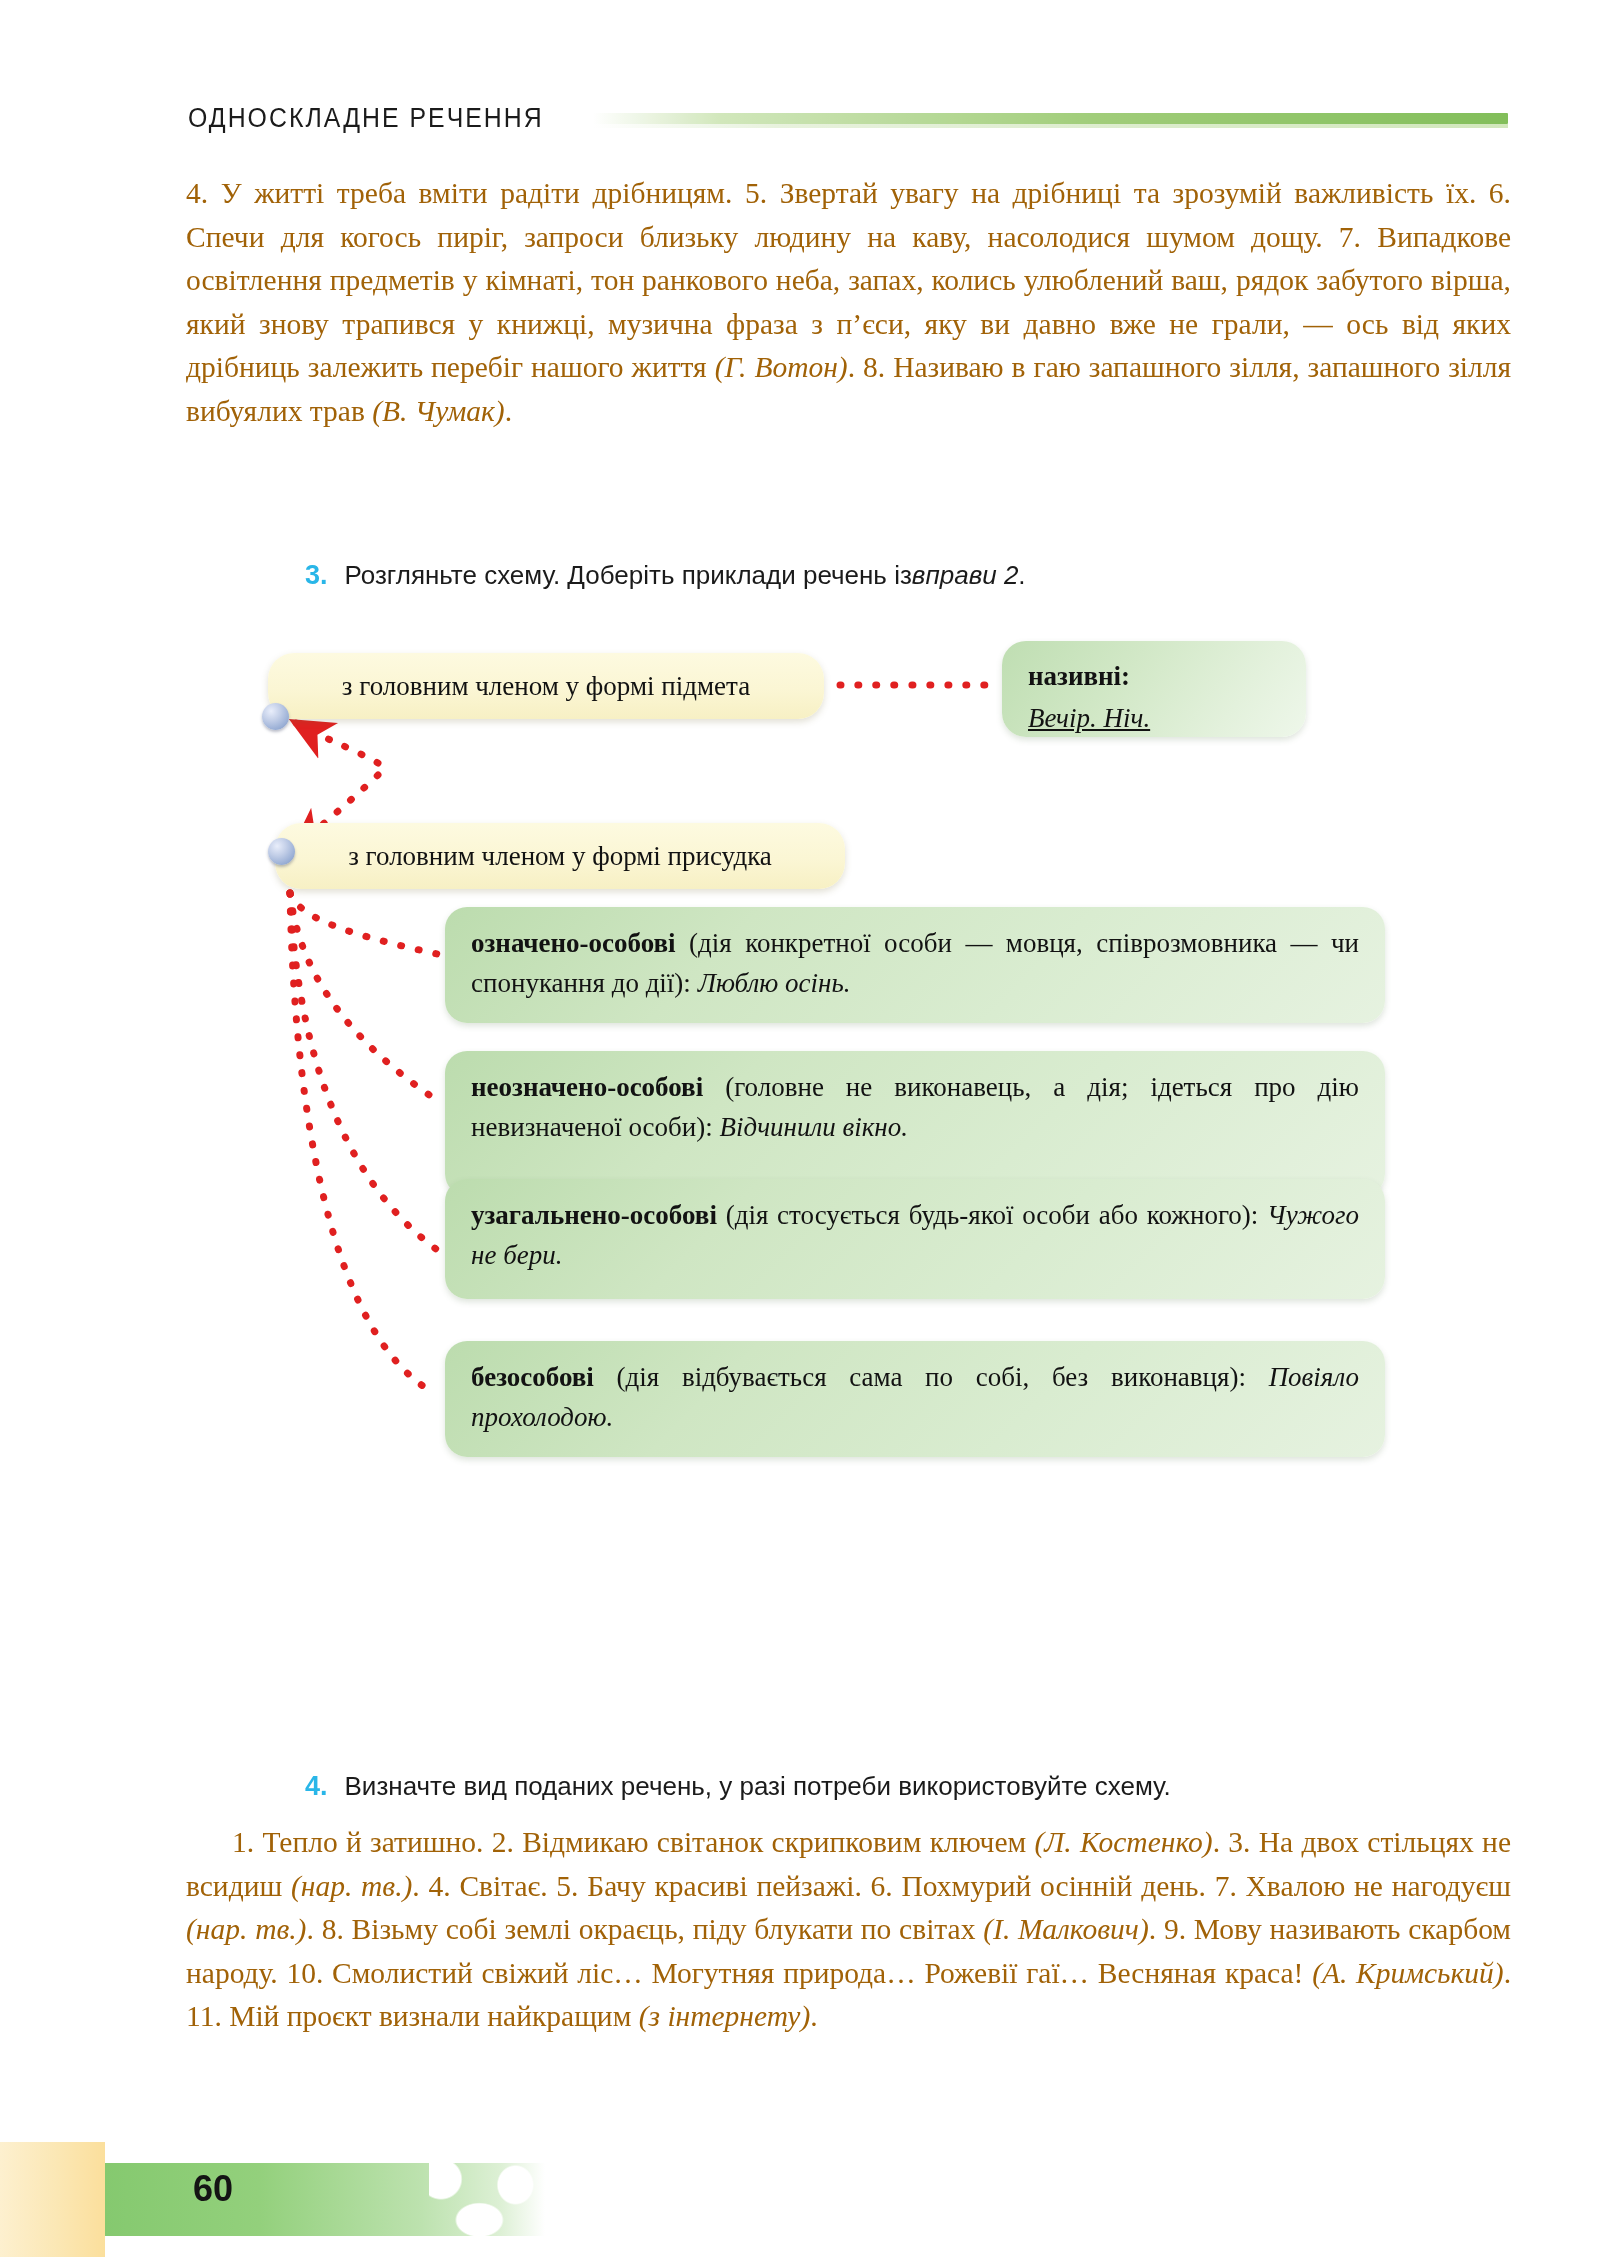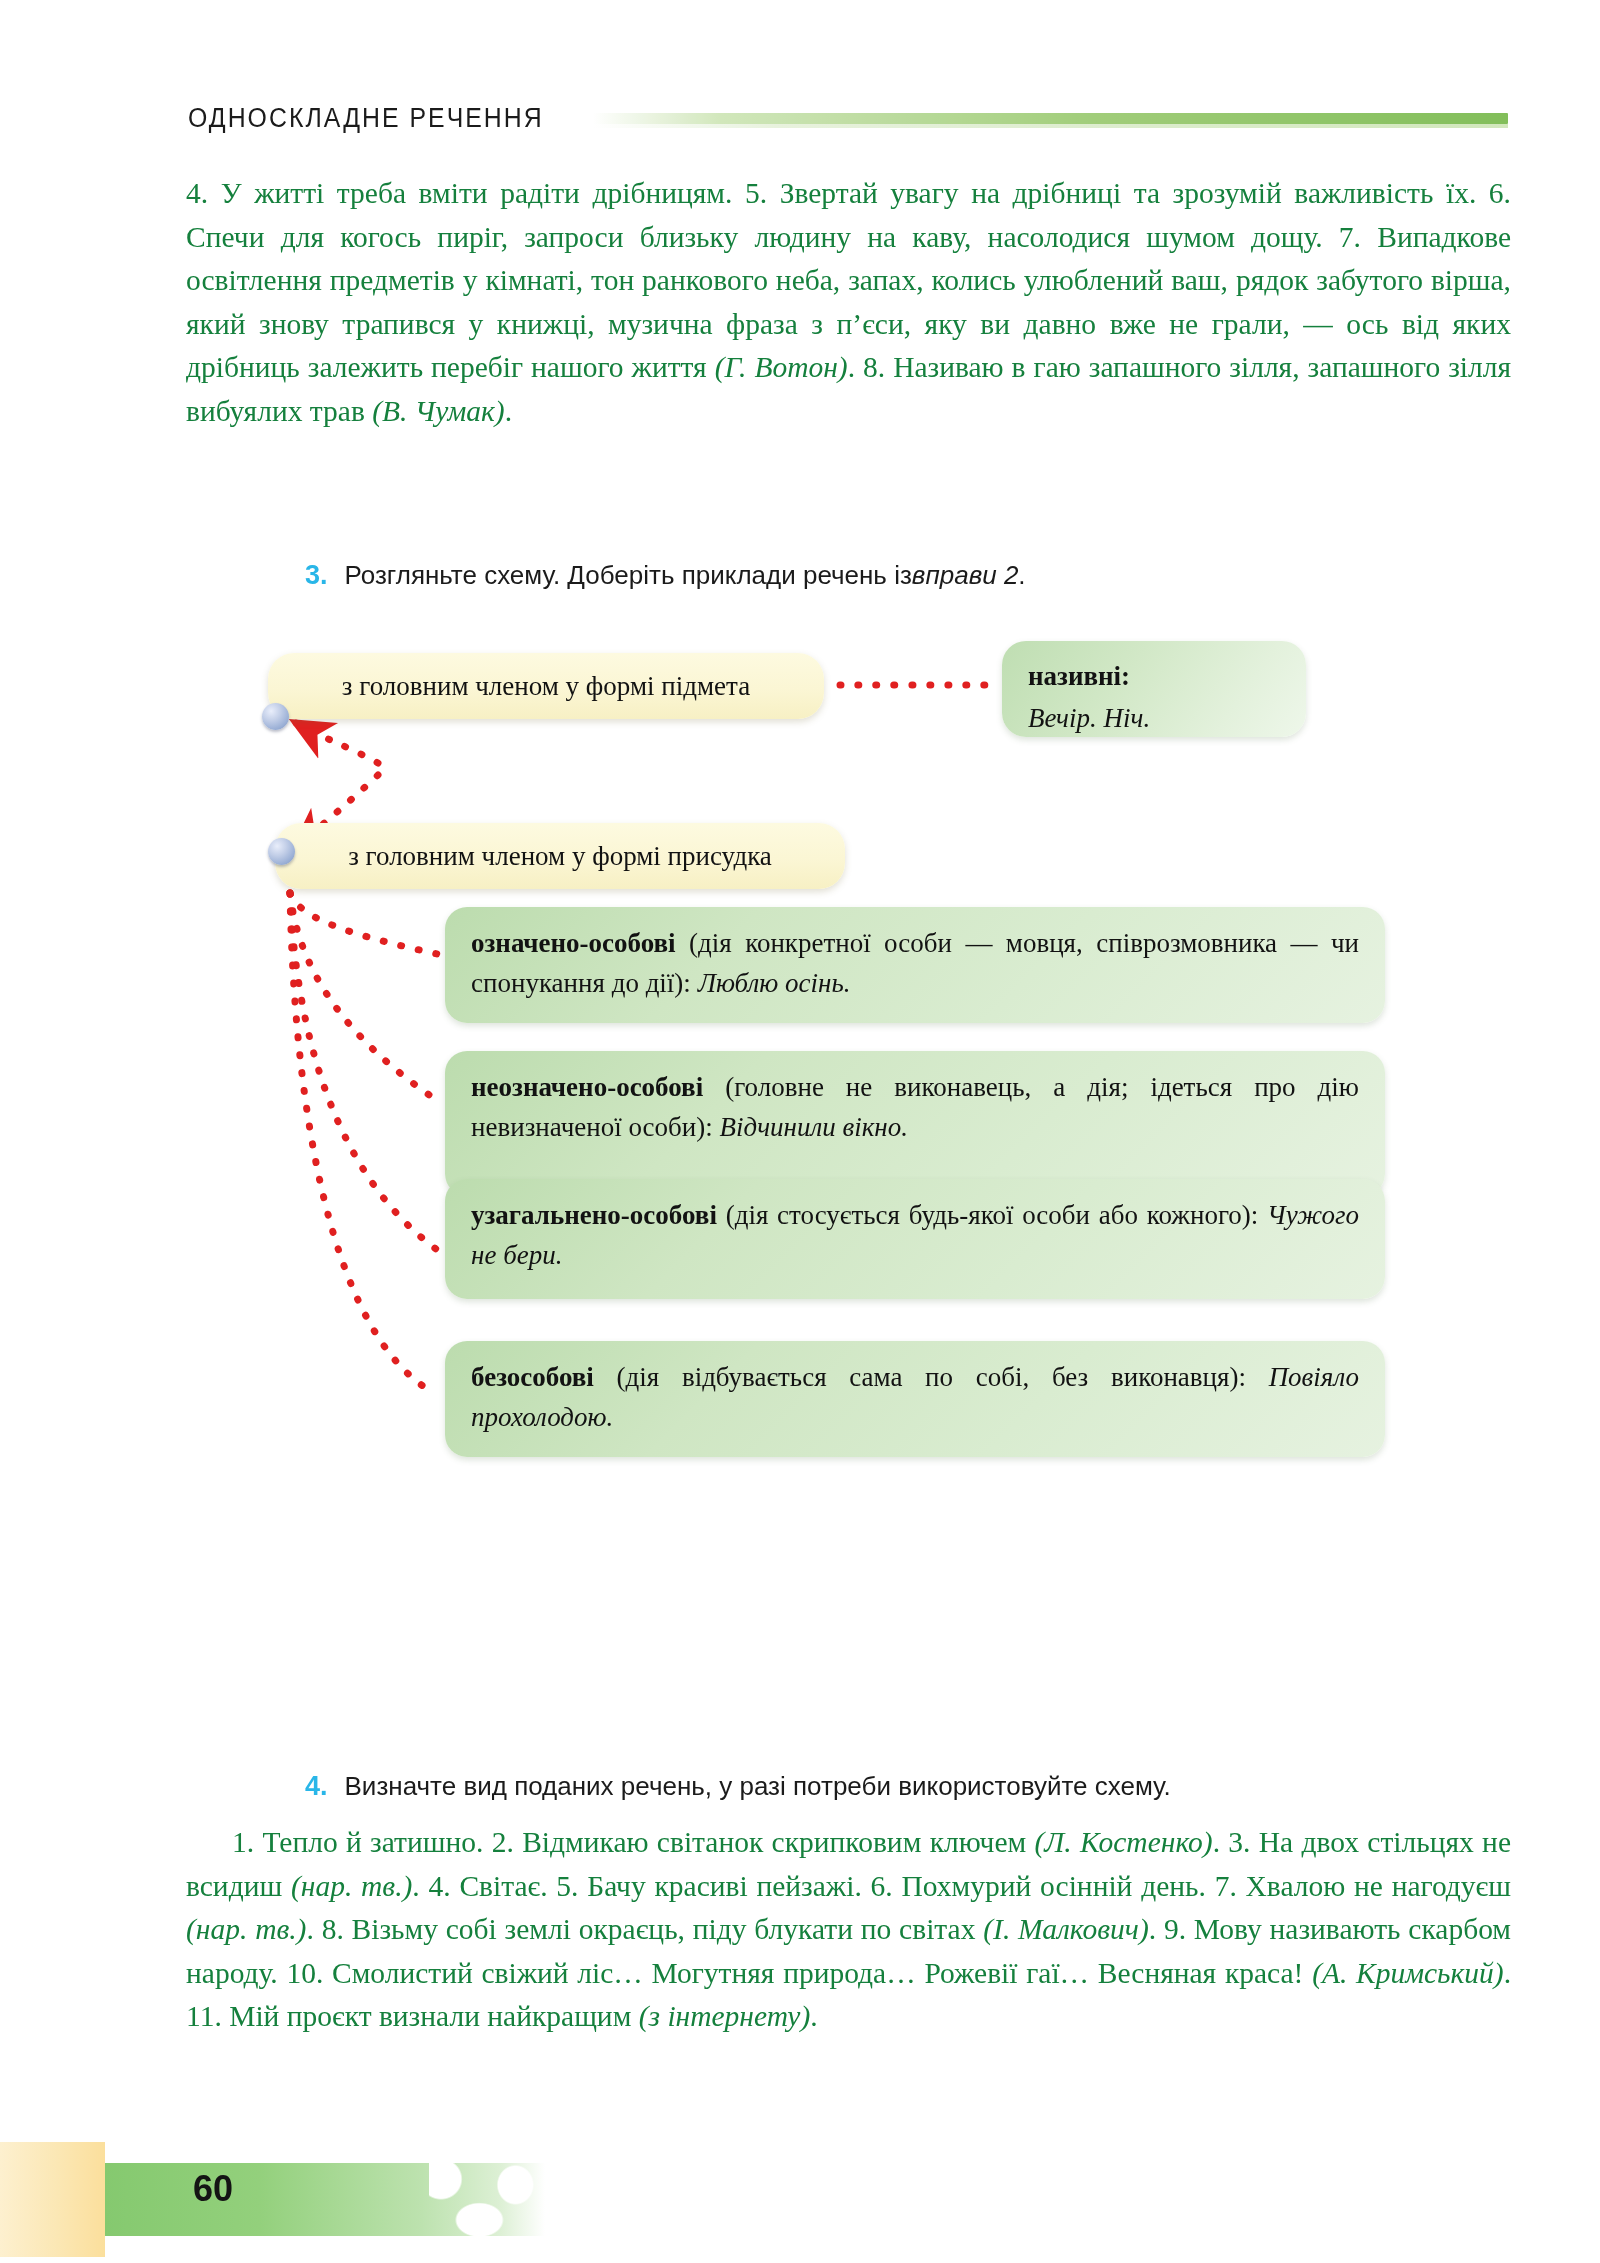--- a/index.html
+++ b/index.html
@@ -46,21 +46,21 @@
     top:11px;
     height:4px;
     background:linear-gradient(to right,#ffffff 0%, #e7f2dc 20%, #cfe6b8 100%);
   }
 
   
   .para{
     position:absolute;
     font-size:29.5px;
     line-height:43.5px;
-    color:#15803d;
+    color:#a16207;
     text-align:justify;
     text-justify:inter-word;
     hyphens:manual;
   }
   .para i{font-style:italic;}
 
   #para-top{ left:186px; top:172px; width:1325px; }
 
   
   .ex-head{
@@ -137,21 +137,21 @@
     box-shadow:0 3px 6px rgba(90,120,80,.20);
   }
   #box-nazyvni{
     left:852px; top:6px; width:304px; height:96px;
     padding:14px 0 0 26px;
     background:linear-gradient(125deg,#bfdeb2 0%, #d2e8c7 40%, #e3f1dc 75%, #eef7ea 100%);
     border-radius:24px;
     line-height:42px;
   }
   #box-nazyvni .bld{font-weight:700;}
-  #box-nazyvni .it{font-style:italic;}
+  #box-nazyvni .it{font-style:italic;text-decoration:underline;}
 
   .cat{
     left:295px;
     width:940px;
     padding:16px 26px 18px 26px;
     text-align:justify;
     line-height:40px;
     font-size:27px;
   }
   .cat b{font-weight:700;}

